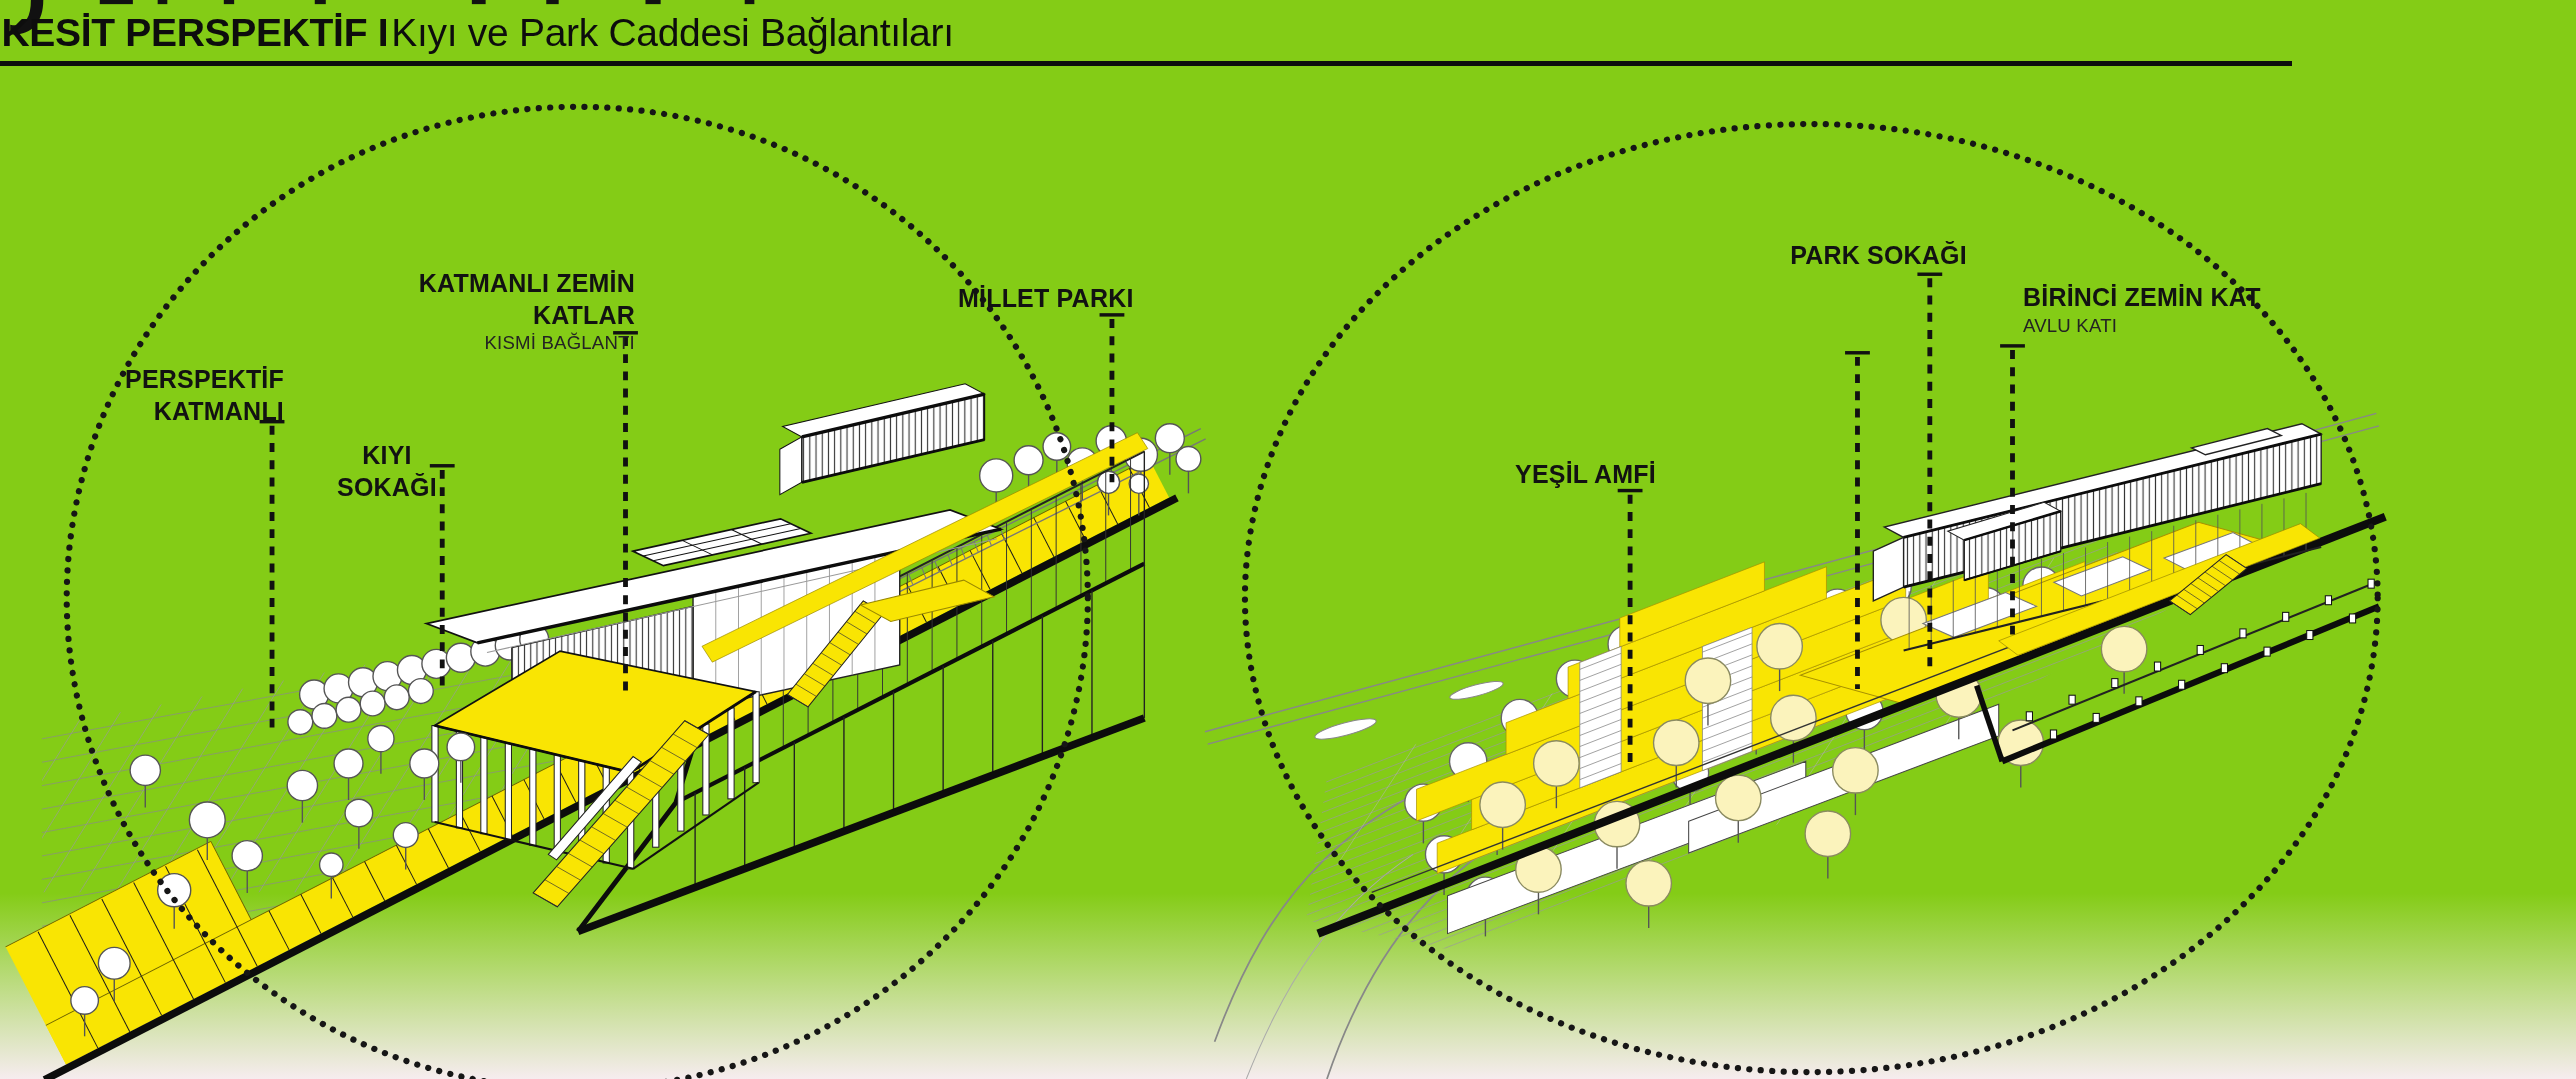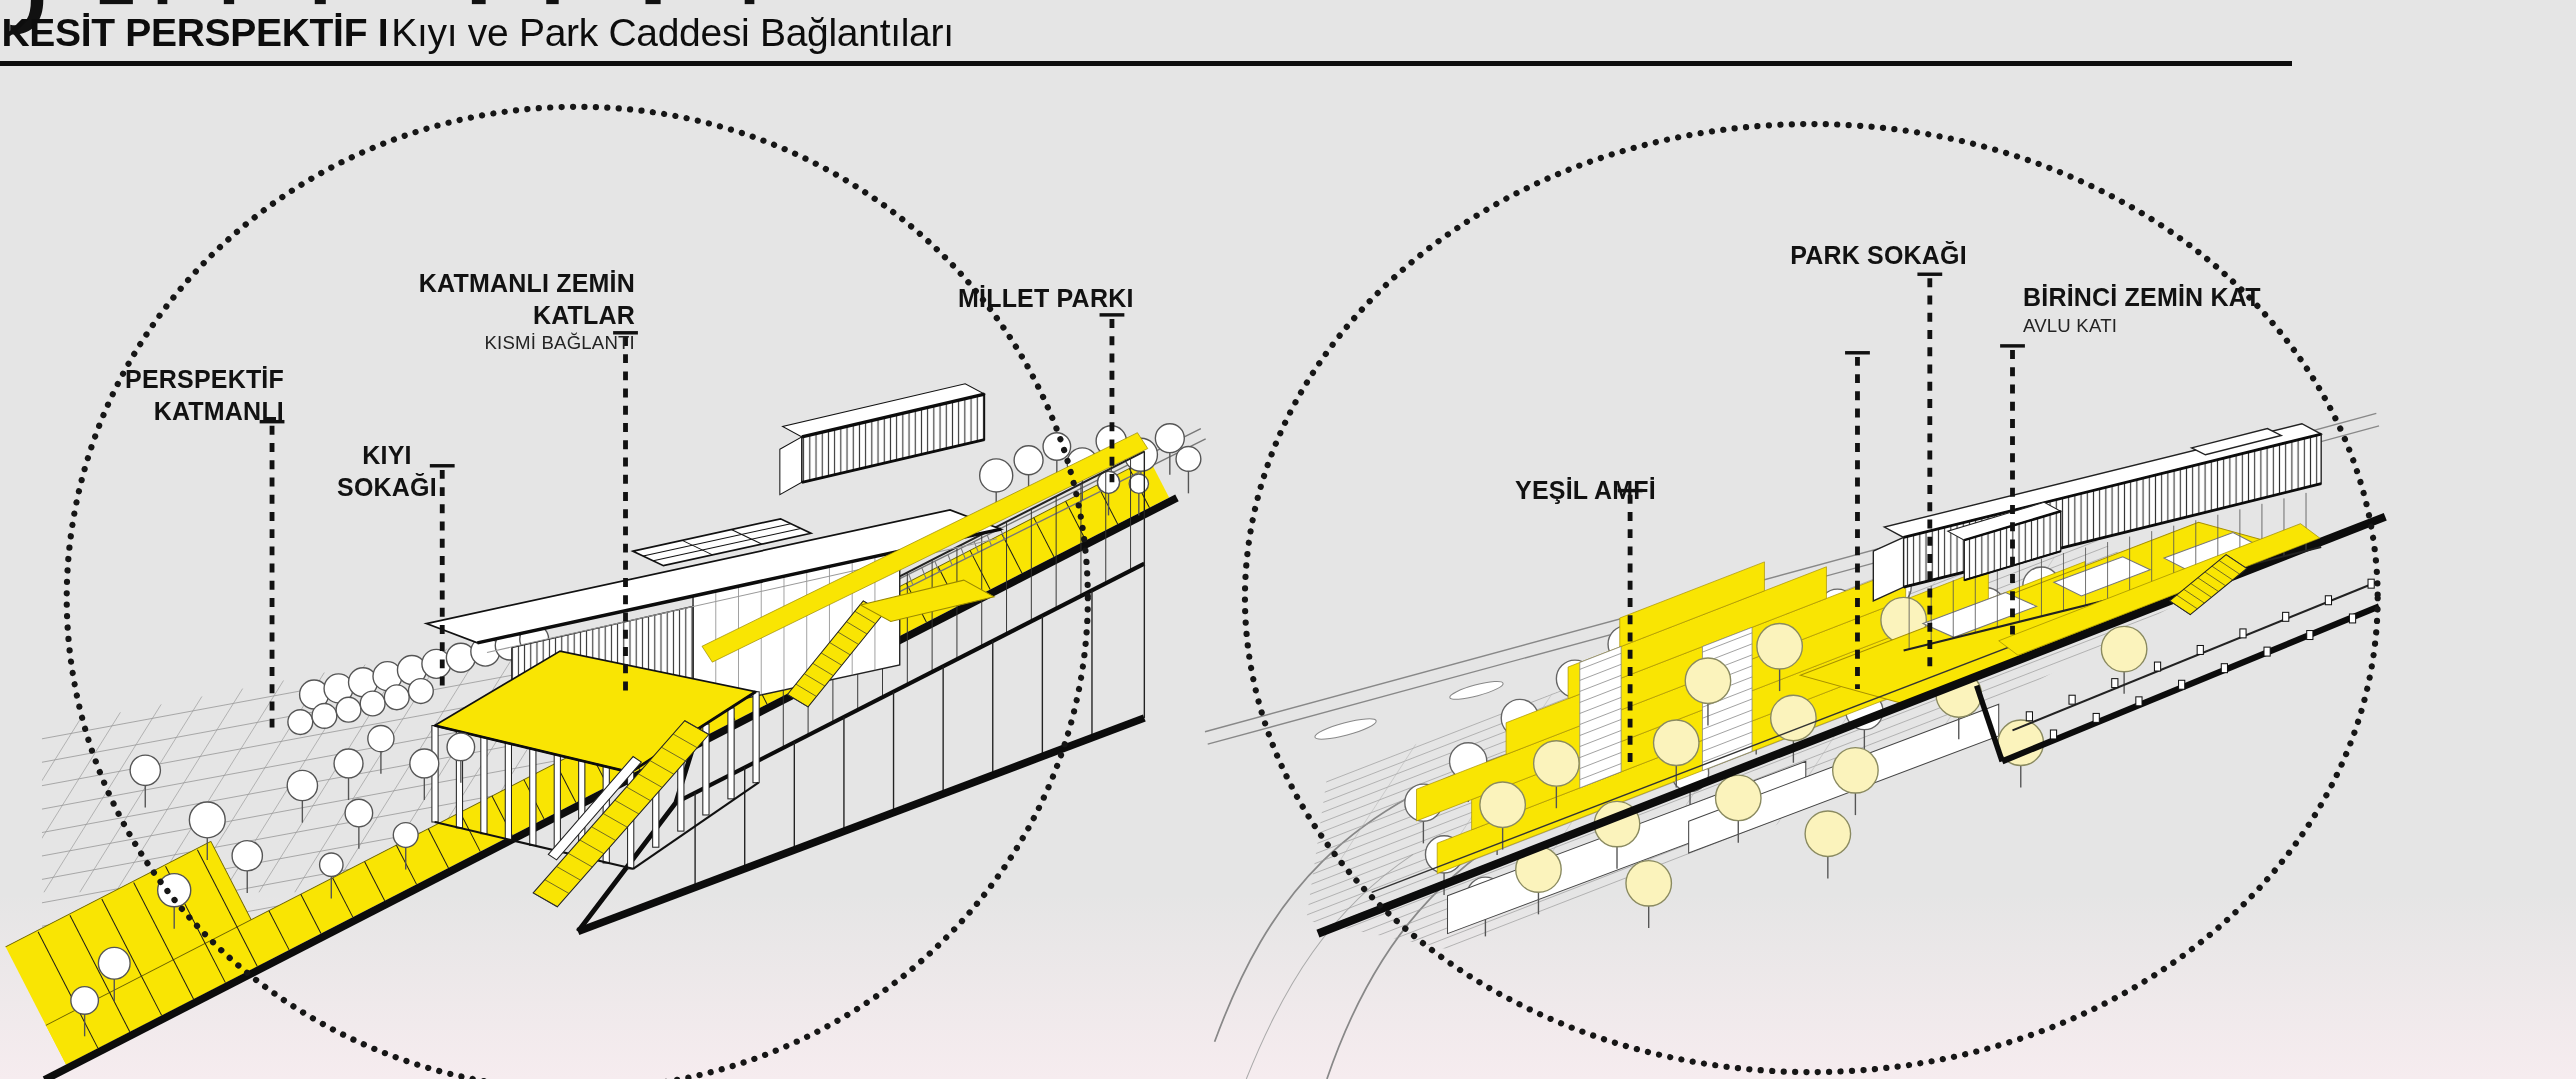--- a/index.html
+++ b/index.html
@@ -1,32 +1,32 @@
 <!DOCTYPE html>
 <html style="font-size:11px"><head>
 <meta charset="utf-8">
 <style>
   html,body{margin:0;padding:0;background:#ffffff;}
-  .board{position:relative;width:2576px;height:1079px;background:#e5e5e5;overflow:hidden;
+  .board{position:relative;width:2576px;height:1079px;background:#84cc16;overflow:hidden;
          font-family:"Liberation Sans",sans-serif;color:#121212;}
   .bg-tint{position:absolute;left:0;right:0;bottom:0;height:186px;
            background:linear-gradient(180deg, rgba(247,237,241,0) 0%, #f6ecef 100%);}
   #art{position:absolute;left:0;top:0;width:2576px;height:1079px;}
   .title-block{position:absolute;left:1.4px;top:11px;white-space:nowrap;z-index:5;}
   .title-block .t-bold{font-weight:bold;font-size:39px;letter-spacing:-0.3px;color:#0d0d0d;}
   .title-block .t-light{font-weight:400;font-size:39px;letter-spacing:-0.3px;color:#0d0d0d;}
   .rule{position:absolute;left:0;top:61px;width:2292px;height:4.8px;background:#0d0d0d;z-index:4;}
   .lbl{position:absolute;line-height:1.26;z-index:6;}
   .lbl .b{display:block;font-weight:bold;font-size:25px;letter-spacing:0.2px;color:#121212;}
   .lbl .l{display:block;font-weight:400;font-size:18.6px;letter-spacing:0.2px;color:#232323;}
   #lbl-katmanli{left:358px;top:268px;width:277px;text-align:right;}
   #lbl-millet{left:958px;top:283px;width:207px;}
   #lbl-cumhuriyet{left:77px;top:364px;width:207px;text-align:right;}
   #lbl-kiyi{left:318px;top:432px;width:138px;text-align:center;margin-top:8px;}
-  #lbl-yesil{left:1482px;top:459px;width:207px;text-align:center;margin-top:16px;}
+  #lbl-yesil{left:1482px;top:459px;width:207px;text-align:center;}
   #lbl-ikinci{left:1654px;top:295px;width:248px;text-align:right;}
   #lbl-park{left:1773px;top:240px;width:211px;text-align:center;}
   #lbl-birinci{left:2023px;top:282px;width:262px;text-align:left;}
 </style>
 </head>
 <body>
 
 <div class="board">
   <div class="bg-tint"></div>
 

